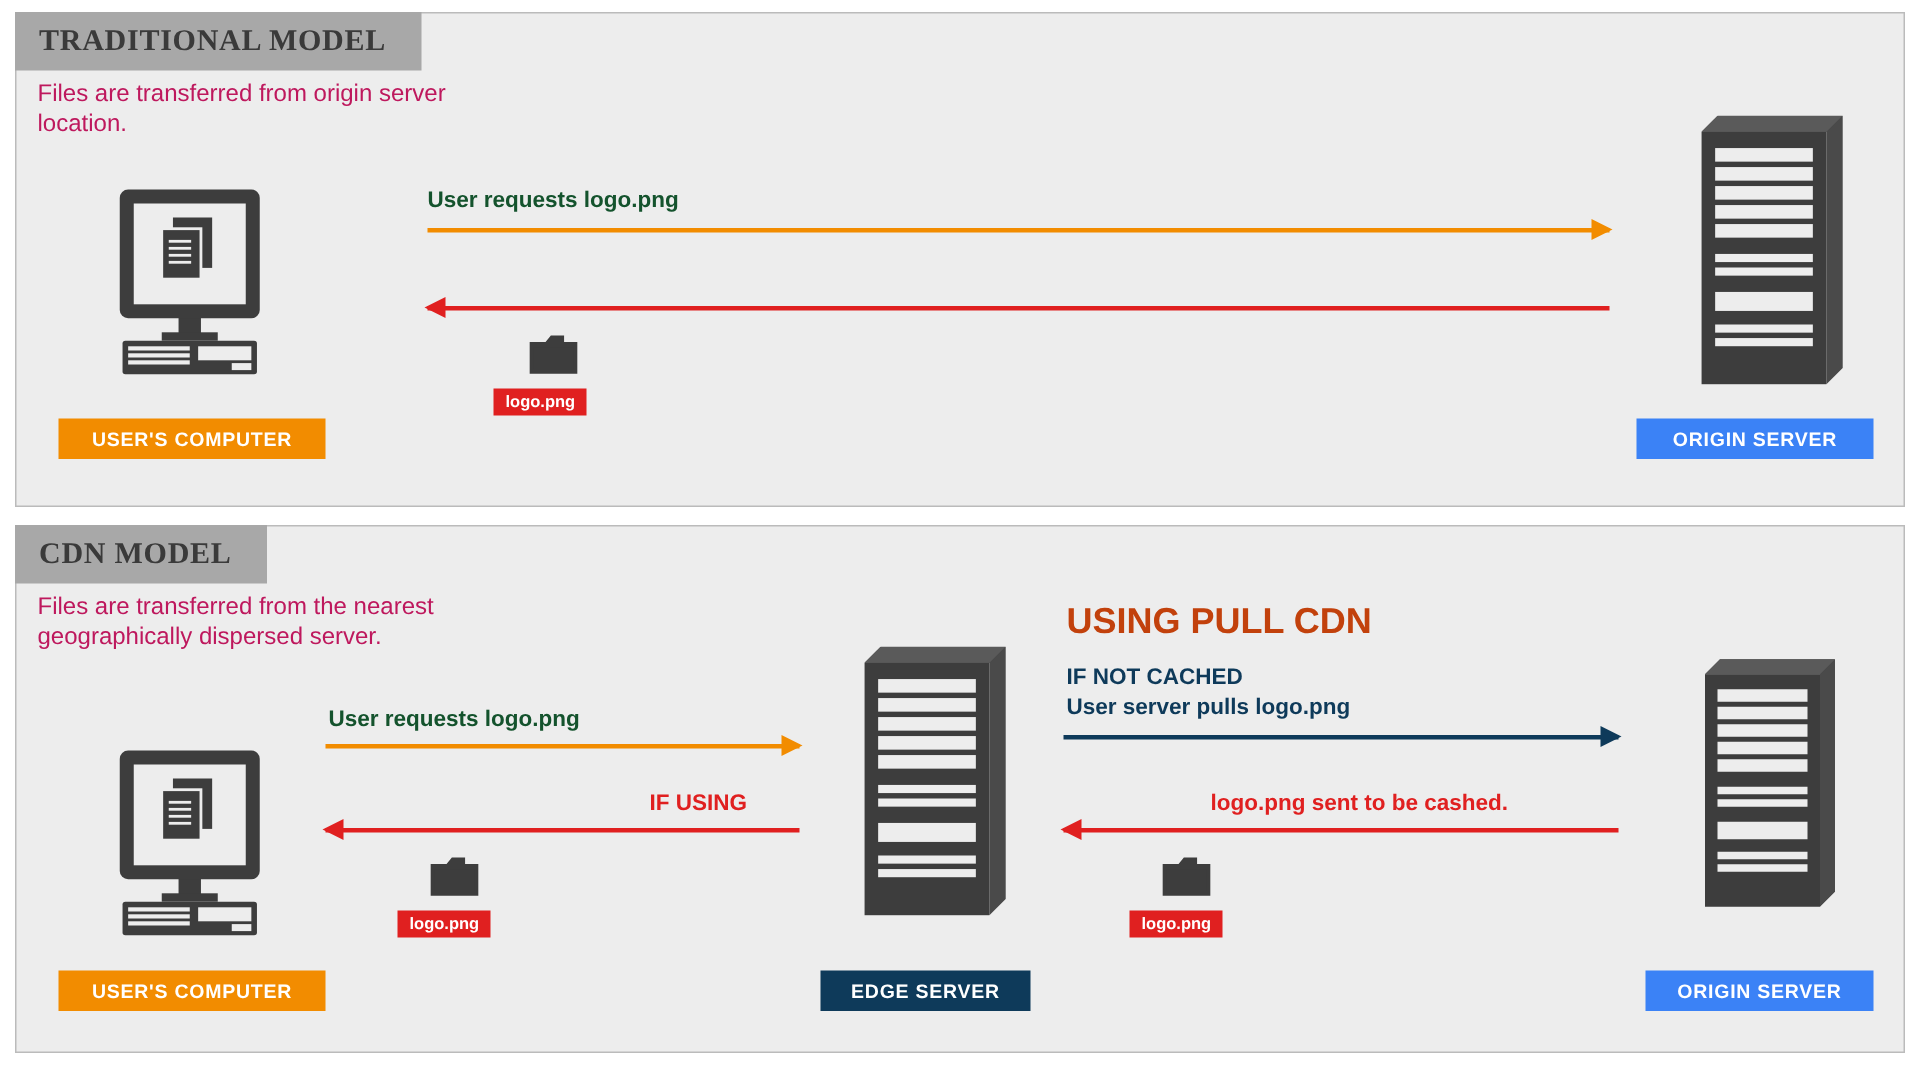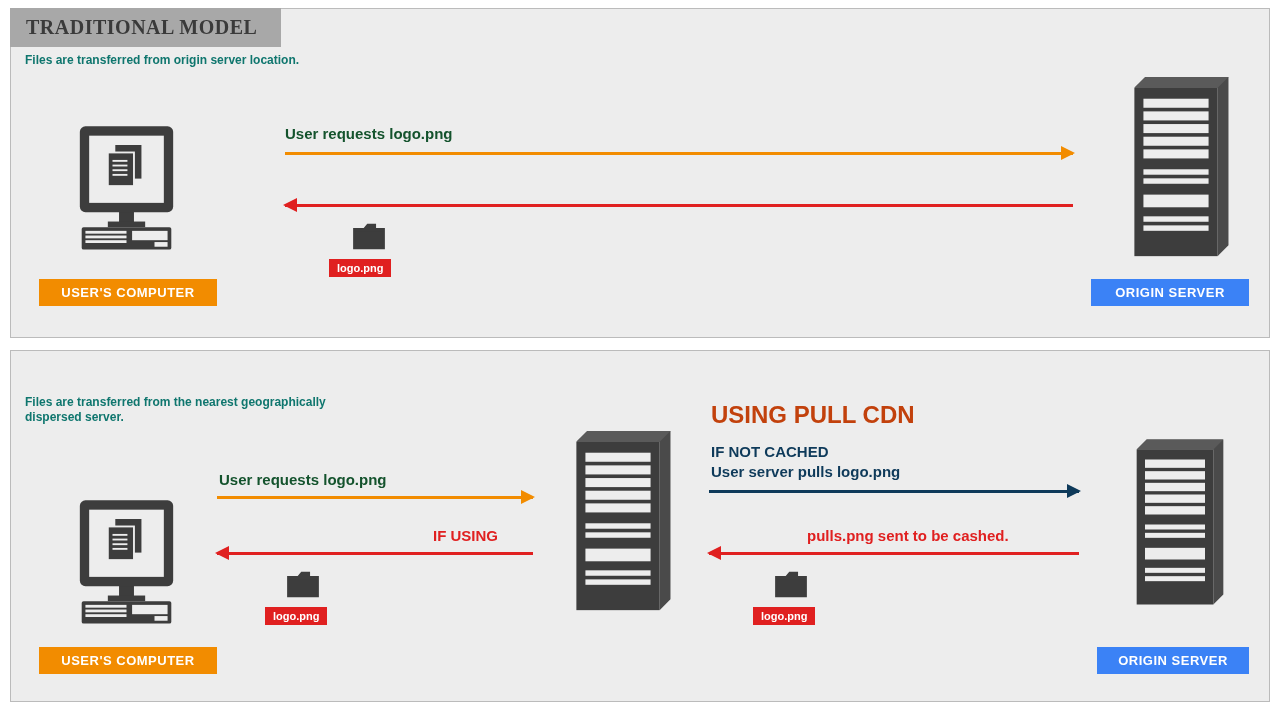--- a/index.html
+++ b/index.html
@@ -28,23 +28,23 @@
     font-weight: 700;
     font-size: 20px;
     padding: 8px 24px 8px 16px;
     letter-spacing: .5px;
     font-family: Liberation Serif, serif;
   }
   .subtitle {
     position: absolute;
     top: 44px; left: 14px;
     width: 320px;
-    font-size: 12px;
-    font-weight: 700;
-    color: #0f766e;
+    font-size: 16px;
+    font-weight: 400;
+    color: #be185d;
     line-height: 1.25;
   }
   .pull-title {
     position: absolute;
     color: #c2410c;
     font-weight: 700;
     font-size: 24px;
   }
   
   .badge {
@@ -192,36 +192,38 @@
 
   <div class="icon folder" style="left:340px; top:212px;">
     <svg>
         <use href="#sym-folder"></use>
       </svg>
   </div>
   <div class="file-tag" style="left:318px; top:250px;">logo.png</div>
 </div>
 
 <div class="panel panel-bottom">
+  <div class="title-tab">CDN MODEL</div>
   <div class="subtitle">Files are transferred from the nearest geographically dispersed server.</div>
 
   <div class="pull-title" style="left:700px; top:50px;">USING PULL CDN</div>
 
   <div class="icon computer" style="left:58px; top:140px;">
     <svg>
         <use href="#sym-computer"></use>
       </svg>
   </div>
   <div class="badge badge-orange" style="left:28px; top:296px; width:178px;">USER'S COMPUTER</div>
 
   <div class="icon server" style="left:552px; top:80px;">
     <svg>
         <use href="#sym-server"></use>
       </svg>
   </div>
+  <div class="badge badge-navy" style="left:536px; top:296px; width:140px;">EDGE SERVER</div>
 
   <div class="icon server-sm" style="left:1114px; top:86px;">
     <svg>
         <use href="#sym-server"></use>
       </svg>
   </div>
   <div class="badge badge-blue" style="left:1086px; top:296px; width:152px;">ORIGIN SERVER</div>
 
   <div class="arrow-label lbl-orange" style="left:208px; top:120px;">User requests logo.png</div>
   <div class="arrow orange" style="left:206px; top:146px; width:316px;">
@@ -241,21 +243,21 @@
   </div>
   <div class="file-tag" style="left:254px; top:256px;">logo.png</div>
 
   <div class="arrow-label lbl-navy" style="left:700px; top:92px;">IF NOT CACHED</div>
   <div class="arrow-label lbl-navy" style="left:700px; top:112px;">User server pulls logo.png</div>
   <div class="arrow navy" style="left:698px; top:140px; width:370px;">
     <div class="line"></div>
       <div class="head-right"></div>
   </div>
 
-  <div class="arrow-label lbl-red" style="left:796px; top:176px;">pulls.png sent to be cashed.</div>
+  <div class="arrow-label lbl-red" style="left:796px; top:176px;">logo.png sent to be cashed.</div>
   <div class="arrow red" style="left:698px; top:202px; width:370px;">
     <div class="line"></div>
       <div class="head-left"></div>
   </div>
   <div class="icon folder" style="left:762px; top:218px;">
     <svg>
         <use href="#sym-folder"></use>
       </svg>
   </div>
   <div class="file-tag" style="left:742px; top:256px;">logo.png</div>

